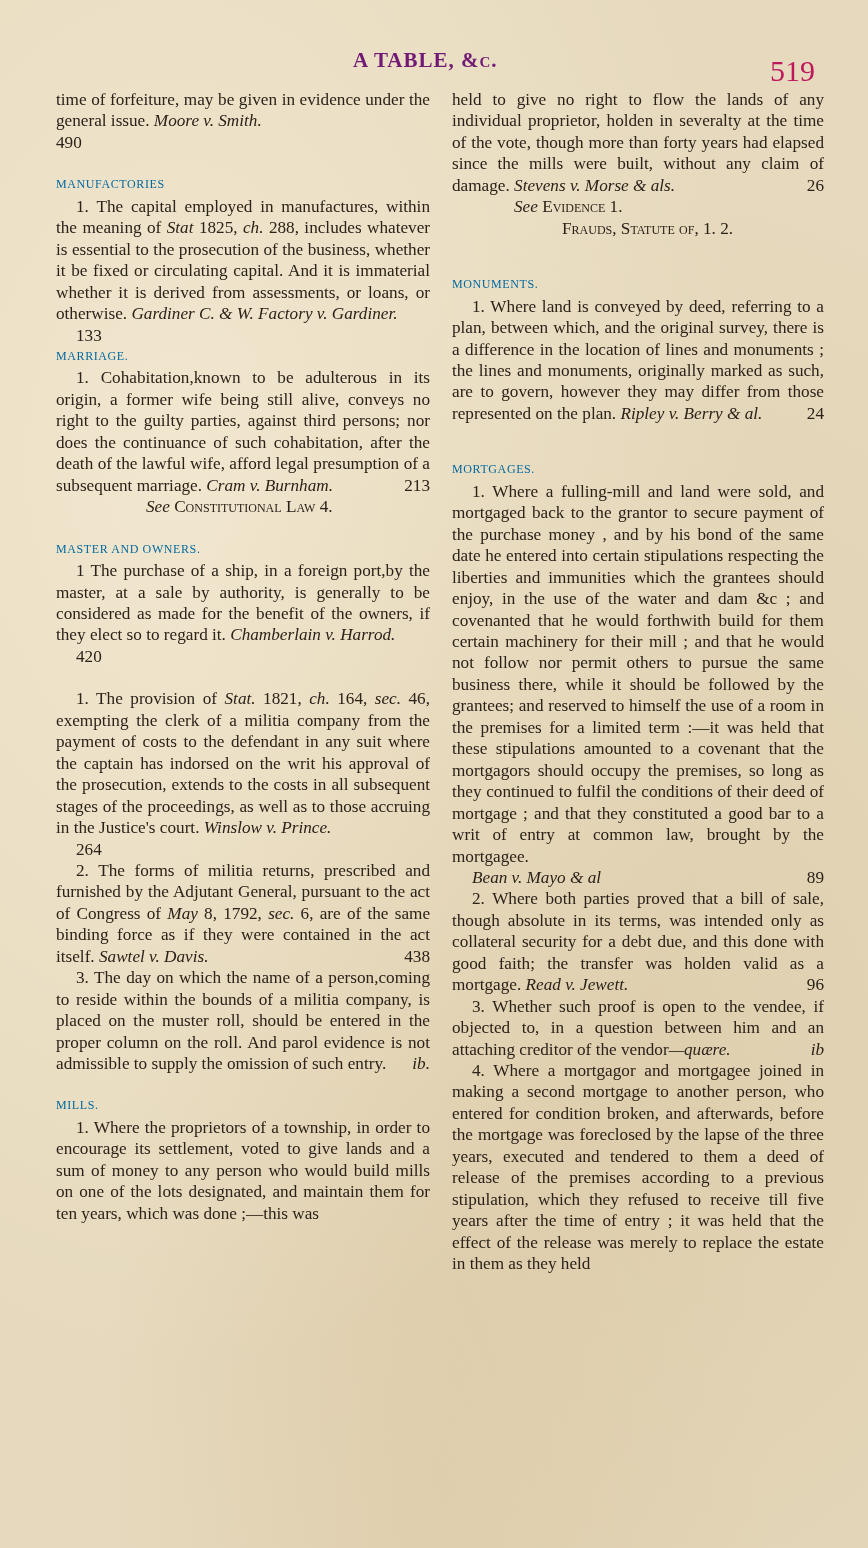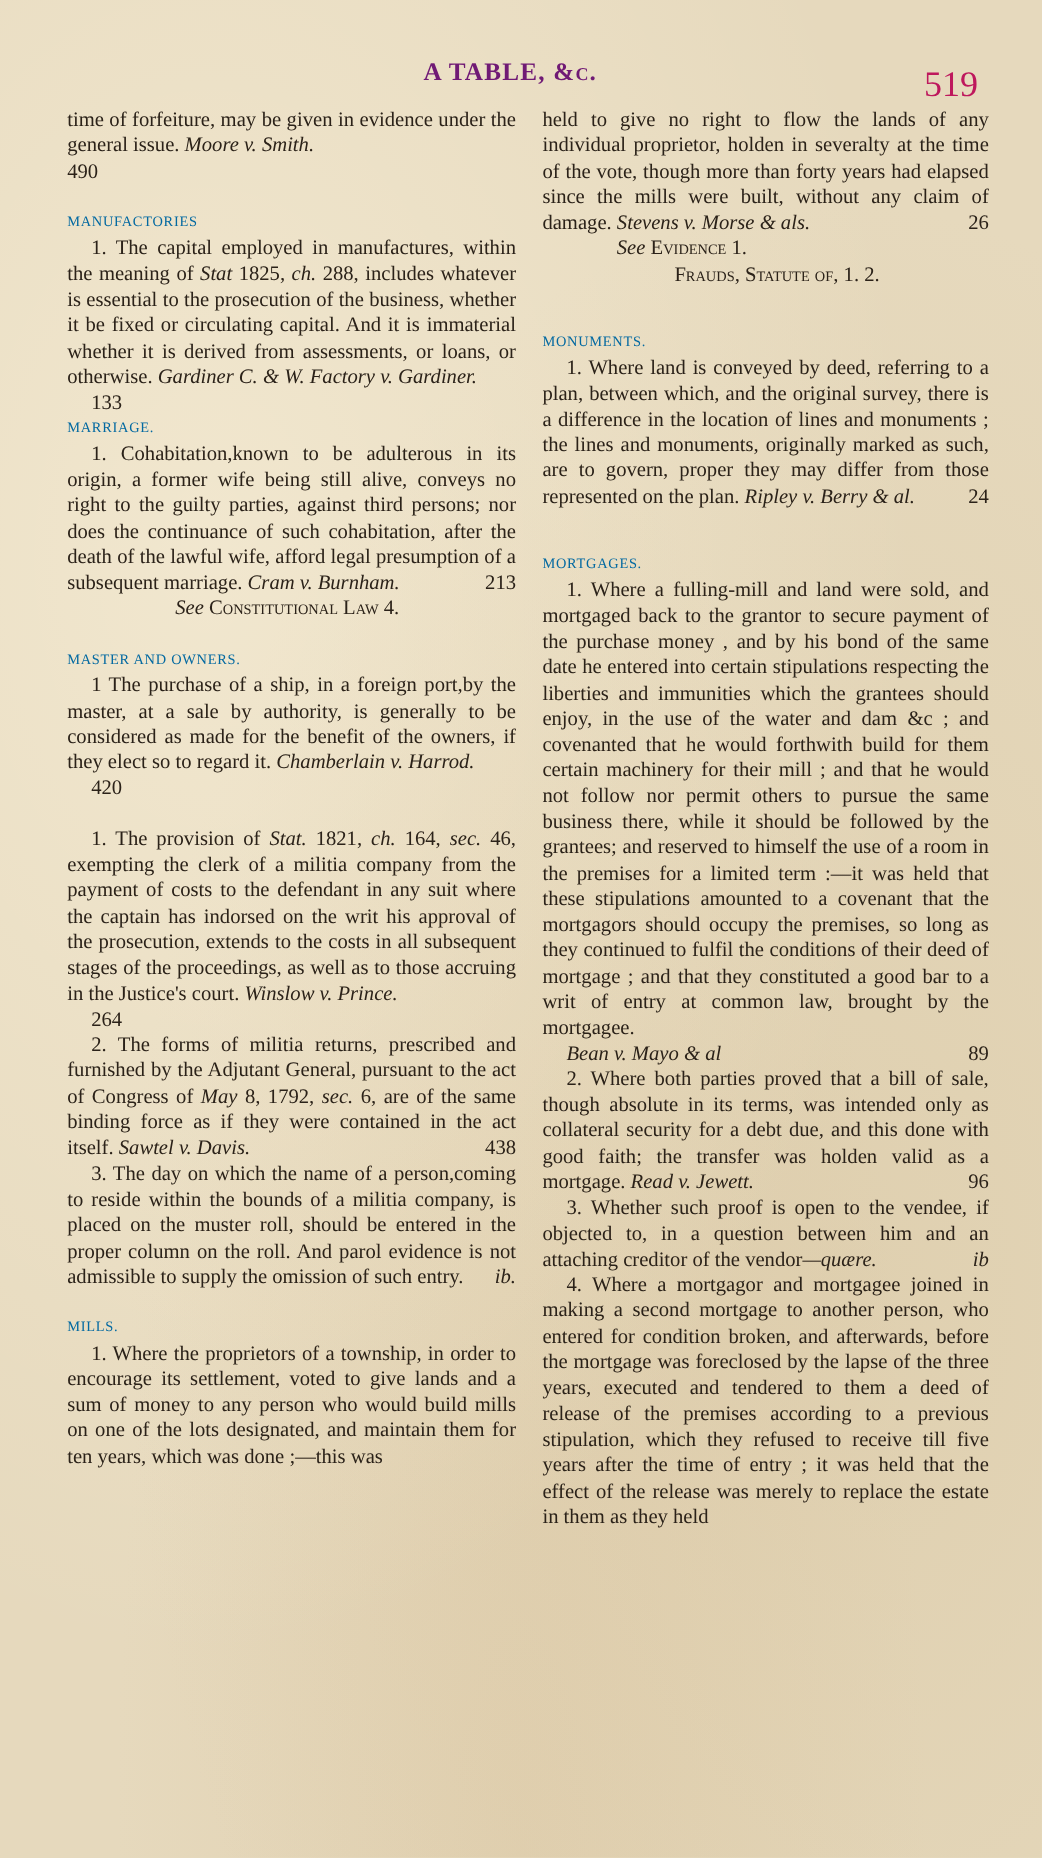--- a/index.html
+++ b/index.html
@@ -176,21 +176,21 @@
     </span>
   </div>
 
   <div class="gap-big"></div>
   <div class="gap-mid"></div>
 
   <div class="section">
     <span class="heading">MONUMENTS.</span>
     <p class="para">
       <span>1.</span>
-      <span>Where land is conveyed by deed, referring to a plan, between which, and the original survey, there is a difference in the location of lines and monuments ; the lines and monuments, originally marked as such, are to govern, proper they may differ from those represented on the plan.</span>
+      <span>Where land is conveyed by deed, referring to a plan, between which, and the original survey, there is a difference in the location of lines and monuments ; the lines and monuments, originally marked as such, are to govern, however they may differ from those represented on the plan.</span>
       <span class="cite">Ripley v. Berry &amp; al.</span>
       <span class="ref-inline">24</span>
     </p>
   </div>
 
   <div class="gap-big"></div>
   <div class="gap-mid"></div>
 
   <div class="section">
     <span class="heading">MORTGAGES.</span>

